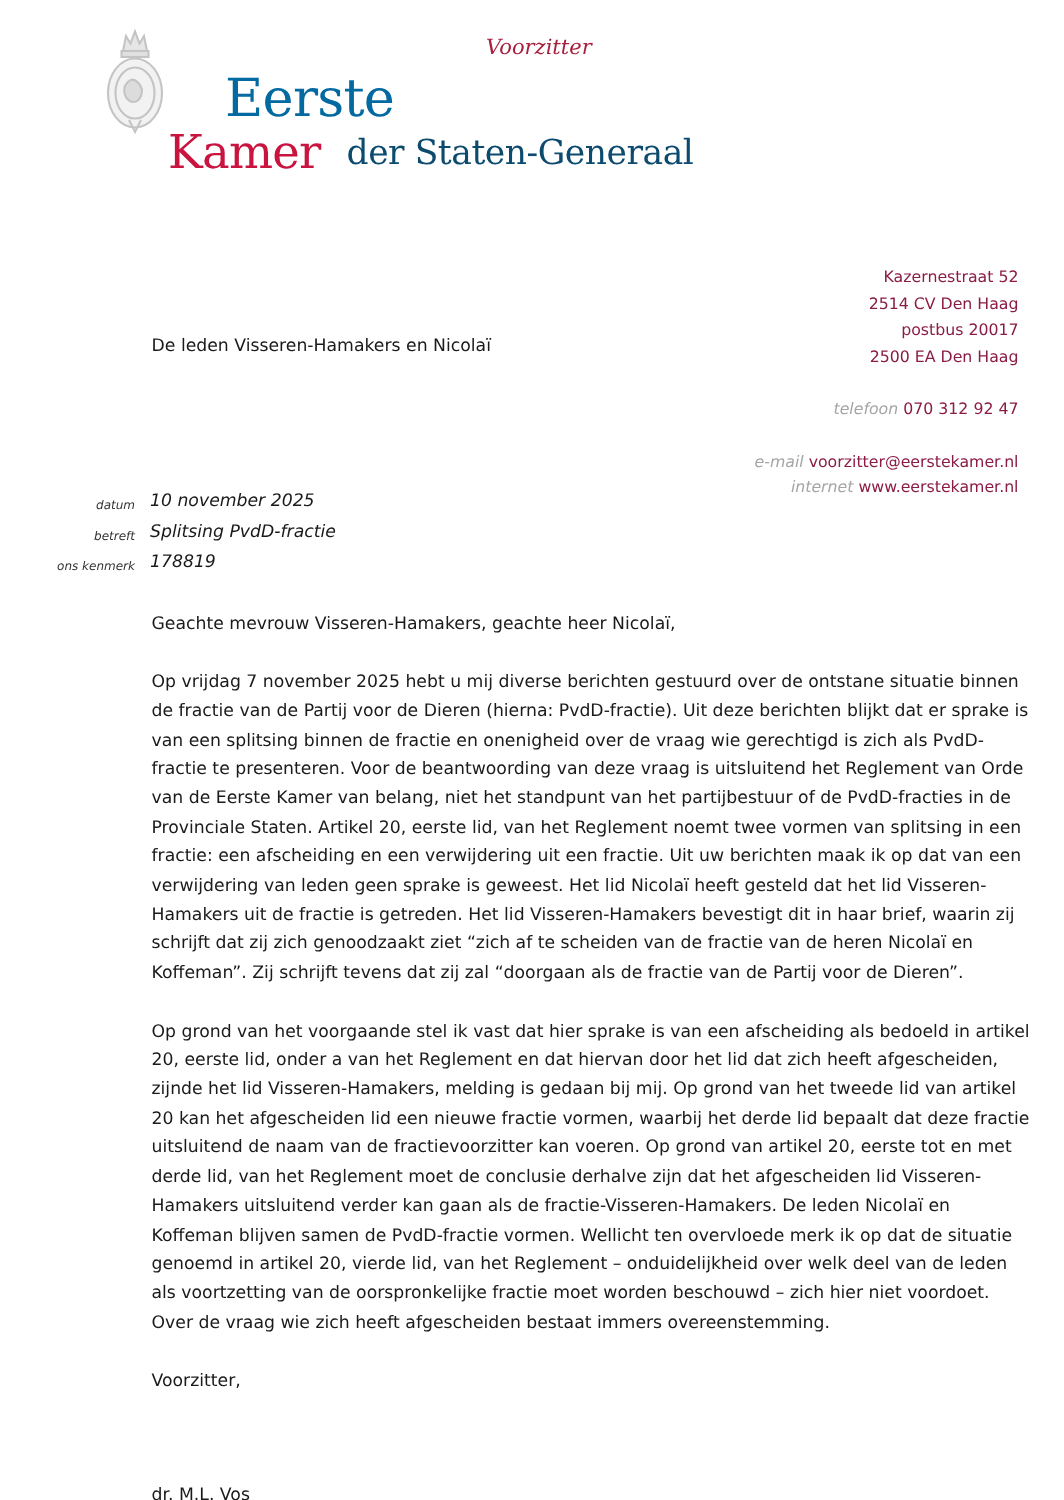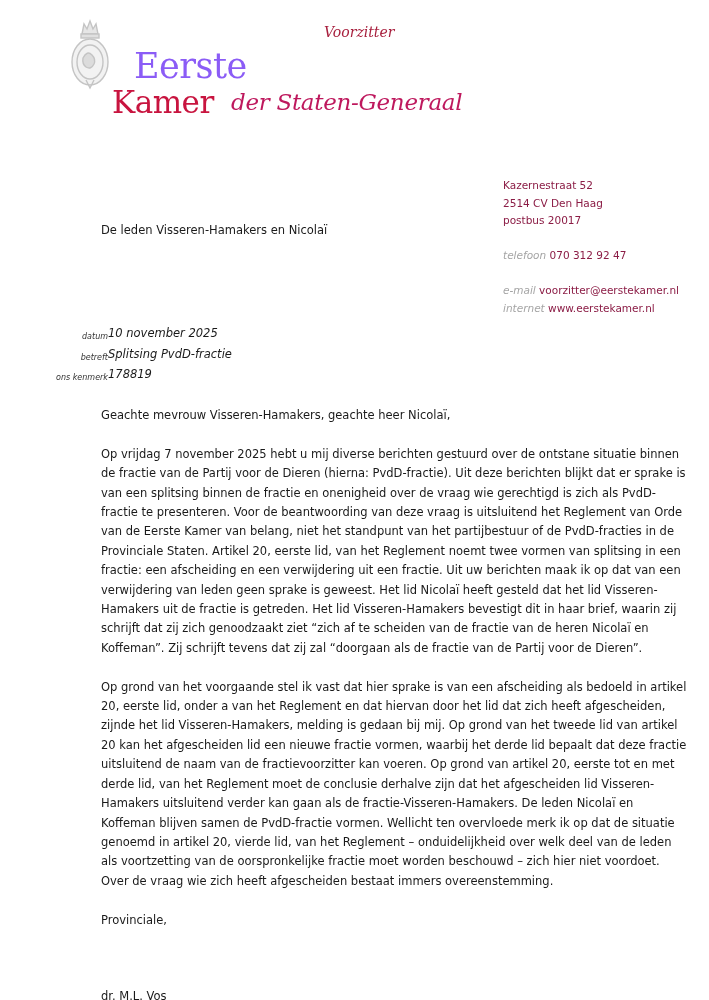--- a/index.html
+++ b/index.html
@@ -3,34 +3,34 @@
   <meta charset="utf-8">
   <style>
     * { margin: 0; padding: 0; box-sizing: border-box; }
     html, body { width: 709px; height: 1000px; background: #ffffff; overflow: hidden; }
     body { position: relative; font-family: "DejaVu Sans", sans-serif; color: #1a1a1a; }
 
     .crest { position: absolute; left: 68px; top: 18px; width: 44px; height: 72px; }
 
     .role { position: absolute; left: 324px; top: 24px; font-family: "DejaVu Serif", serif; font-style: italic; font-size: 14px; color: #a8203e; }
 
-    .logo-eerste { position: absolute; left: 134px; top: 46px; font-family: "DejaVu Serif", serif; font-size: 35px; line-height: 40px; color: #8b5cf6; letter-spacing: -0.5px; }
+    .logo-eerste { position: absolute; left: 150px; top: 46px; font-family: "DejaVu Serif", serif; font-size: 35px; line-height: 40px; color: #0369a1; letter-spacing: -0.5px; }
     .logo-kamer { position: absolute; left: 112px; top: 82px; font-family: "DejaVu Serif", serif; font-size: 31px; line-height: 40px; color: #c8143f; letter-spacing: -0.5px; }
-    .logo-sub { position: absolute; left: 231px; top: 86px; font-family: "DejaVu Serif", serif; font-style: italic; font-size: 23px; line-height: 32px; color: #be185d; letter-spacing: -0.3px; }
+    .logo-sub { position: absolute; left: 231px; top: 86px; font-family: "DejaVu Serif", serif; font-size: 23px; line-height: 32px; color: #0c4a6e; letter-spacing: -0.3px; }
 
     .recipient { position: absolute; left: 101px; top: 192px; font-size: 11.5px; margin-top: 31px; }
 
-    .address { position: absolute; right: 30px; top: 177px; font-size: 10.5px; line-height: 17.5px; color: #8b1c45; }
+    .address { position: absolute; right: 30px; top: 177px; text-align: right; font-size: 10.5px; line-height: 17.5px; color: #8b1c45; }
     .address .lbl { font-style: italic; color: #a5a5a5; }
     .address .gap { height: 17.5px; }
 
-    .meta { position: absolute; left: 48px; top: 325px; font-size: 11.5px; line-height: 17.5px; }
+    .meta { position: absolute; left: 30px; top: 325px; font-size: 11.5px; line-height: 17.5px; }
     .meta-row { display: flex; }
     .meta-key { width: 60px; text-align: right; font-size: 8px; font-style: italic; color: #333; padding-top: 3px; }
-    .meta-val { margin-left: 0; font-style: italic; }
+    .meta-val { margin-left: 10px; font-style: italic; }
 
     .body { position: absolute; left: 101px; top: 406px; width: 590px; font-size: 11.5px; line-height: 19.4px; }
     .body p { margin-bottom: 19.4px; }
     .sign-space { height: 38px; }
   </style>
 </head>
 <body>
 
 <svg class="crest" viewBox="0 0 44 72">
   <g fill="none" stroke="#c4c4c4" stroke-width="1.4">
@@ -48,20 +48,21 @@
 <div class="logo-eerste">Eerste</div>
 <div class="logo-kamer">Kamer</div>
 <div class="logo-sub">der Staten-Generaal</div>
 
 <div class="recipient">De leden Visseren-Hamakers en Nicolaï</div>
 
 <div class="address">
   <div>Kazernestraat 52</div>
   <div>2514 CV  Den Haag</div>
   <div>postbus 20017</div>
+  <div>2500 EA  Den Haag</div>
   <div class="gap"></div>
   <div><span class="lbl">telefoon</span> <span>070 312 92 47</span></div>
   <div class="gap"></div>
   <div><span class="lbl">e-mail</span> <span>voorzitter@eerstekamer.nl</span></div>
   <div><span class="lbl">internet</span> <span>www.eerstekamer.nl</span></div>
 </div>
 
 <div class="meta">
   <div class="meta-row">
     <span class="meta-key">datum</span>
@@ -74,17 +75,17 @@
   <div class="meta-row">
     <span class="meta-key">ons kenmerk</span>
     <span class="meta-val">178819</span>
   </div>
 </div>
 
 <div class="body">
   <p>Geachte mevrouw Visseren-Hamakers, geachte heer Nicolaï,</p>
   <p>Op vrijdag 7 november 2025 hebt u mij diverse berichten gestuurd over de ontstane situatie binnen de fractie van de Partij voor de Dieren (hierna: PvdD-fractie). Uit deze berichten blijkt dat er sprake is van een splitsing binnen de fractie en onenigheid over de vraag wie gerechtigd is zich als PvdD-fractie te presenteren. Voor de beantwoording van deze vraag is uitsluitend het Reglement van Orde van de Eerste Kamer van belang, niet het standpunt van het partijbestuur of de PvdD-fracties in de Provinciale Staten. Artikel 20, eerste lid, van het Reglement noemt twee vormen van splitsing in een fractie: een afscheiding en een verwijdering uit een fractie. Uit uw berichten maak ik op dat van een verwijdering van leden geen sprake is geweest. Het lid Nicolaï heeft gesteld dat het lid Visseren-Hamakers uit de fractie is getreden. Het lid Visseren-Hamakers bevestigt dit in haar brief, waarin zij schrijft dat zij zich genoodzaakt ziet “zich af te scheiden van de fractie van de heren Nicolaï en Koffeman”. Zij schrijft tevens dat zij zal “doorgaan als de fractie van de Partij voor de Dieren”.</p>
   <p>Op grond van het voorgaande stel ik vast dat hier sprake is van een afscheiding als bedoeld in artikel 20, eerste lid, onder a van het Reglement en dat hiervan door het lid dat zich heeft afgescheiden, zijnde het lid Visseren-Hamakers, melding is gedaan bij mij. Op grond van het tweede lid van artikel 20 kan het afgescheiden lid een nieuwe fractie vormen, waarbij het derde lid bepaalt dat deze fractie uitsluitend de naam van de fractievoorzitter kan voeren. Op grond van artikel 20, eerste tot en met derde lid, van het Reglement moet de conclusie derhalve zijn dat het afgescheiden lid Visseren-Hamakers uitsluitend verder kan gaan als de fractie-Visseren-Hamakers. De leden Nicolaï en Koffeman blijven samen de PvdD-fractie vormen. Wellicht ten overvloede merk ik op dat de situatie genoemd in artikel 20, vierde lid, van het Reglement – onduidelijkheid over welk deel van de leden als voortzetting van de oorspronkelijke fractie moet worden beschouwd – zich hier niet voordoet. Over de vraag wie zich heeft afgescheiden bestaat immers overeenstemming.</p>
-  <p>Provinciale,</p>
+  <p>Voorzitter,</p>
   <div class="sign-space"></div>
   <div>dr. M.L. Vos</div>
 
 </div>
 
 </body></html>

